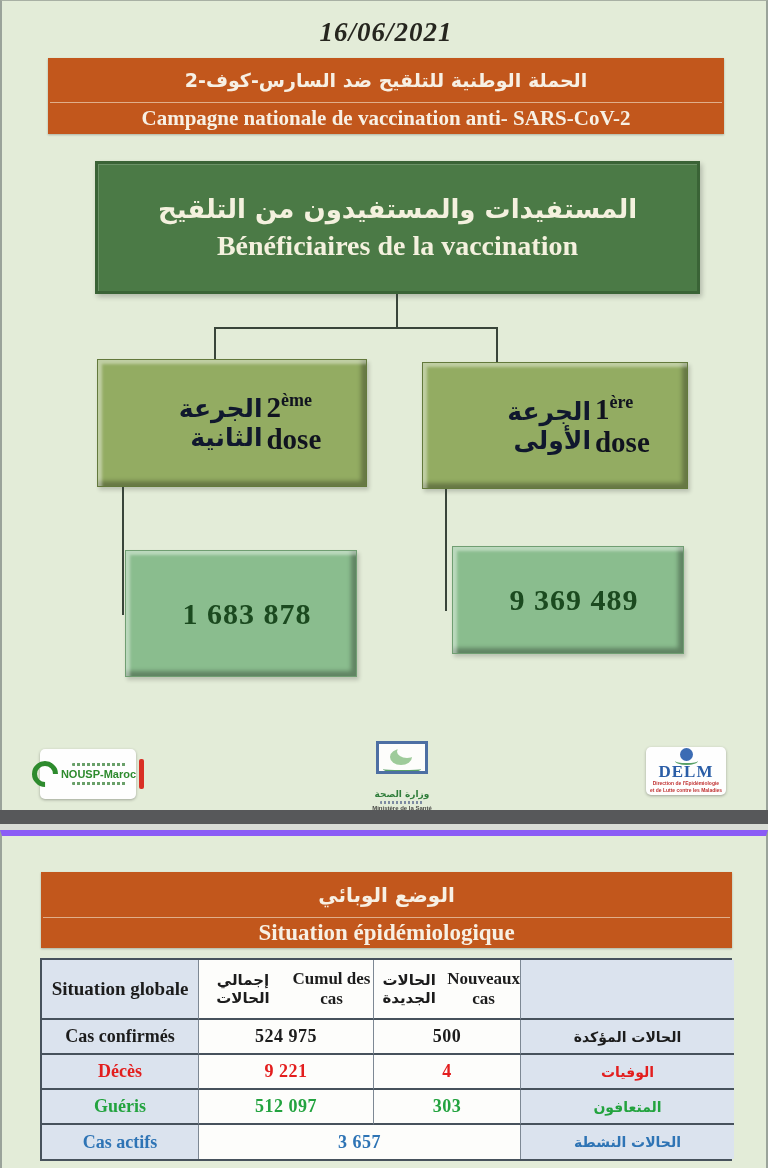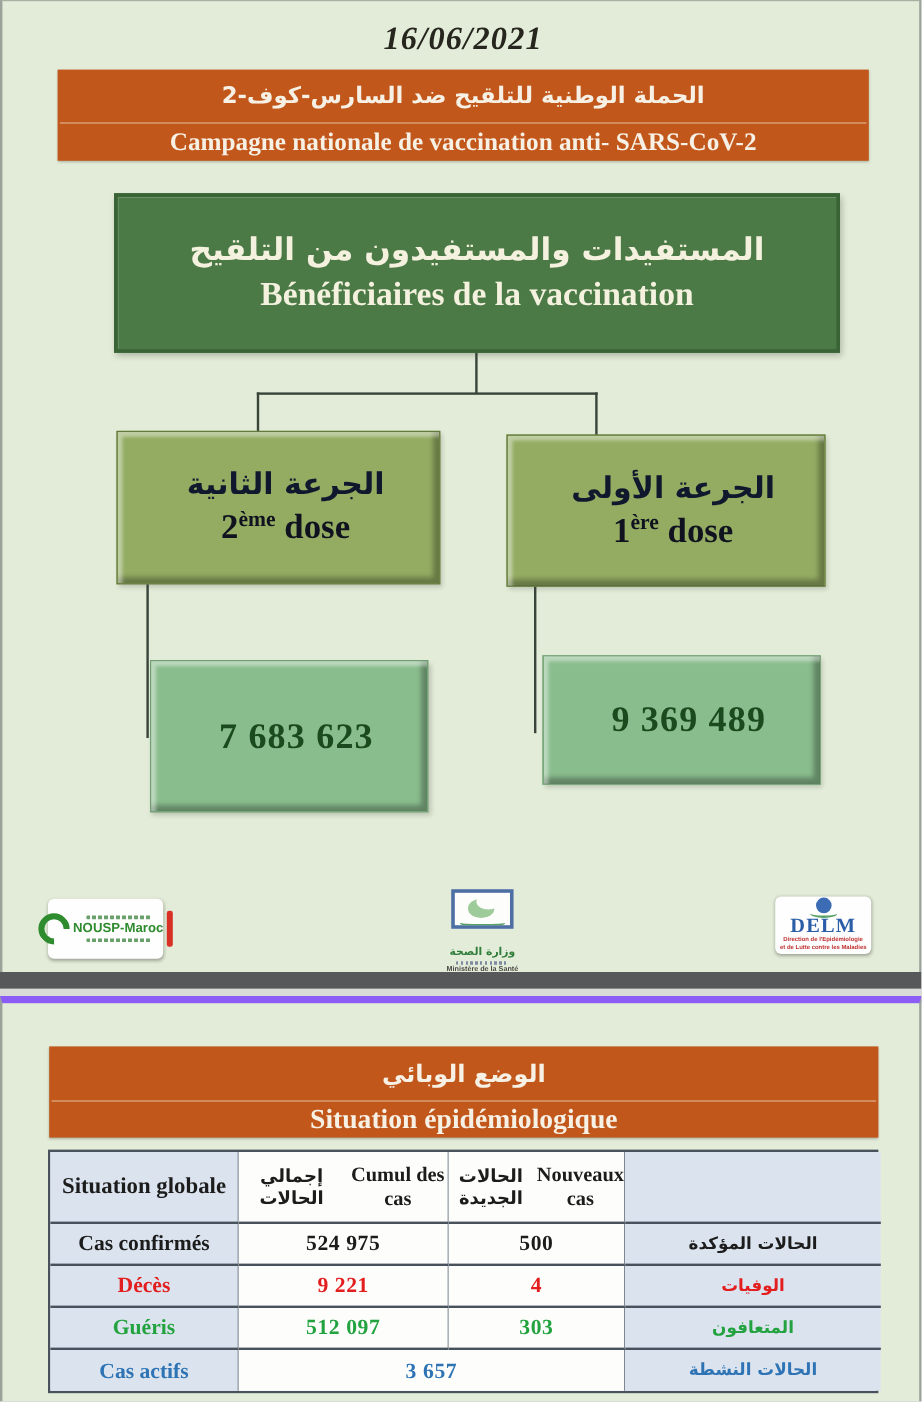--- a/index.html
+++ b/index.html
@@ -31,21 +31,21 @@
   #main-box { left:93px; top:160px; width:605px; height:133px; background:#4b7a46;
               border:3px solid #3a6336; box-shadow:inset 1px 1px 0 rgba(255,255,255,.18), 2px 3px 5px rgba(0,0,0,.22);
               display:flex; flex-direction:column; align-items:center; justify-content:center; gap:6px; }
   #main-box .t-ar { color:#f4f1de; font-weight:700; font-size:26px; }
   #main-box .t-fr { color:#f4f1de; font:700 28px "Liberation Serif", serif; }
 
   .conn { background:#39453a; }
 
   .node { border:1px solid rgba(60,80,30,.55);
           box-shadow:inset 4px 4px 3px rgba(255,255,255,.42), inset -5px -5px 4px rgba(0,0,0,.30), 2px 3px 4px rgba(0,0,0,.18);
-          display:flex; flex-direction:column; align-items:center; justify-content:center;padding-left:12px; }
+          display:flex; align-items:center; justify-content:center;padding-left:12px; }
   .dose-box { background:#93ac62; gap:4px; }
   .dose-box .d-ar { color:#10182e; font-weight:700; font-size:25px; }
   .dose-box .d-fr { color:#10131f; font:700 29px "Liberation Serif", serif; }
   .dose-box .d-fr sup { font-size:18px; }
   #dose2-box { left:95px; top:358px; width:270px; height:128px; }
   #dose1-box { left:420px; top:361px; width:266px; height:127px; }
 
   .value-box { background:#8abd8e; border:1px solid rgba(80,120,80,.45); }
   .value-box .v { color:#1b4a1f; font:700 30px "Liberation Serif", serif; letter-spacing:1px; }
   #value2-box { left:123px; top:549px; width:232px; height:127px; }
@@ -136,21 +136,21 @@
 
     <div class="abs node dose-box" id="dose1-box">
       <div class="d-ar ar">الجرعة الأولى</div>
       <div class="d-fr"><span>1</span><sup>ère</sup> <span>dose</span></div>
     </div>
 
     <div class="abs conn" style="left:120px; top:486px; width:2px; height:128px;"></div>
     <div class="abs conn" style="left:443px; top:488px; width:2px; height:122px;"></div>
 
     <div class="abs node value-box" id="value2-box">
-      <div class="v">7 683 623</div>
+      <div class="v">1 683 878</div>
     </div>
     <div class="abs node value-box" id="value1-box">
       <div class="v">9 369 489</div>
     </div>
 
     <div class="abs logo-card" id="logo-nousp">
       <div id="nousp-arc"></div>
       <div id="nousp-mid">
         <div class="tiny-bar"></div>
         <div id="nousp-label">NOUSP-Maroc</div>

